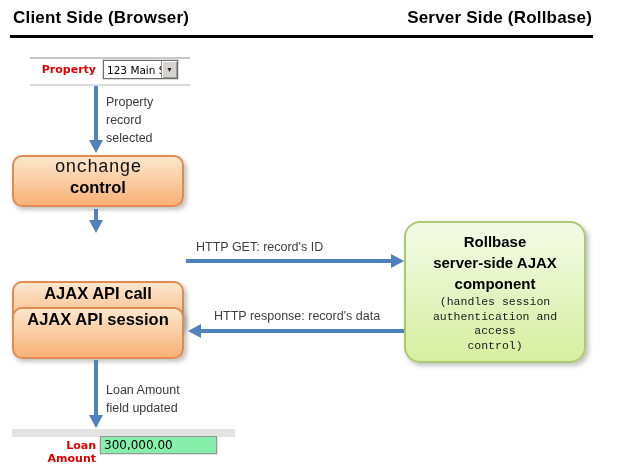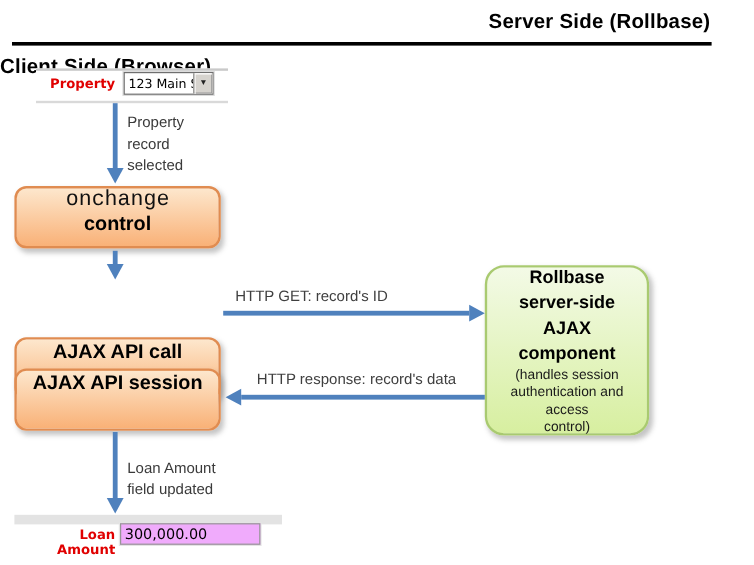--- a/index.html
+++ b/index.html
@@ -8,21 +8,21 @@
     --green-border:#a9ca70; --green-top:#f3fae6; --green-bottom:#d7efa0;
     --label-red:#e00000;
   }
   html,body{margin:0;padding:0;background:#fff;}
   .stage{
     position:relative;width:628px;height:471px;background:#fff;overflow:hidden;
     font-family:"Liberation Sans",sans-serif;color:#000;
   }
   
   .hdr{position:absolute;top:8px;font-size:17px;font-weight:600;color:#000;letter-spacing:.2px;}
-  .hdr-left{left:0;margin-top:38px;}
+  .hdr-left{left:13px;}
   .hdr-right{right:36px;}
   .hdr-rule{position:absolute;left:10px;top:35px;width:583px;height:3px;background:#000;}
   
   .form-strip-top{position:absolute;left:30px;top:57px;width:160px;height:25px;background:#fff;
     border-top:2px solid #c9c9c9;border-bottom:2px solid #d9d9d9;}
   .form-strip-bottom{position:absolute;left:12px;top:429px;width:223px;height:8px;background:#e3e3e3;}
   .form-label{position:absolute;font-family:"DejaVu Sans",sans-serif;font-size:11px;font-weight:bold;
     color:var(--label-red);text-align:right;}
   .prop-label{left:38px;top:63px;width:58px;}
   .loan-label{left:16px;top:439px;width:80px;}
@@ -30,38 +30,38 @@
   .dropdown{position:absolute;left:103px;top:60px;width:75px;height:19px;background:#fff;
     border:1px solid #6f6f6f;box-shadow:0 0 0 1px #dcdcdc;display:flex;align-items:center;box-sizing:border-box;cursor:default;}
   .dropdown-value{flex:1;font-family:"DejaVu Sans",sans-serif;font-size:10.5px;padding-left:3px;
     white-space:nowrap;overflow:hidden;color:#000;}
   .dropdown-btn{width:15px;height:100%;background:#d6d3ce;border-left:1px solid #8f8f8f;
     display:flex;align-items:center;justify-content:center;font-size:7px;color:#222;
     box-shadow:inset 1px 1px 0 #fff, inset -1px -1px 0 #9a9a9a;}
   
   .loan-input{position:absolute;left:100px;top:436px;width:117px;height:18px;box-sizing:border-box;
     border:1px solid #979797;box-shadow:0 0 0 1px #e4e4e4;font-family:"DejaVu Sans",sans-serif;
-    font-size:12px;padding:0 0 0 3px;color:#000;background:#f0abfc;}
+    font-size:12px;padding:0 0 0 3px;color:#000;background:#86efac;}
   
   .obox{position:absolute;left:12px;width:172px;border:2px solid var(--orange-border);border-radius:10px;
     background:linear-gradient(to bottom,var(--orange-top) 0%,var(--orange-bottom) 100%);
     box-shadow:2.5px 3px 4px rgba(110,110,110,.4);box-sizing:border-box;
     display:flex;flex-direction:column;align-items:center;justify-content:flex-start;}
   .obox-onchange{top:155px;height:52px;}
   .obox-call{top:233px;height:52px;margin-top:48px;}
   .obox-callback{top:307px;height:52px;}
   .obox .mono{font-family:"Liberation Mono","DejaVu Sans Mono",monospace;font-size:18px;color:#111;line-height:20px;}
   .obox .sans{font-size:16.5px;font-weight:bold;color:#000;line-height:20px;}
-  .gbox{position:absolute;left:404px;top:221px;width:137px;height:142px;box-sizing:border-box;
+  .gbox{position:absolute;left:404px;top:221px;width:182px;height:142px;box-sizing:border-box;
     border:2px solid var(--green-border);border-radius:16px;
     background:linear-gradient(to bottom,var(--green-top) 0%,var(--green-bottom) 100%);
     box-shadow:2.5px 3px 4px rgba(110,110,110,.4);
     display:flex;flex-direction:column;align-items:center;justify-content:center;text-align:center;padding:4px 8px;}
   .gbox-title{font-size:15px;font-weight:bold;line-height:21px;white-space:pre-line;color:#000;}
-  .gbox-sub{font-size:11.5px;line-height:14.5px;white-space:pre-line;color:#1a1a1a;margin-top:1px;}
+  .gbox-sub{font-size:11.5px;line-height:14.5px;white-space:pre-line;color:#1a1a1a;margin-top:1px;font-family:Liberation Mono, monospace;}
   
   .vline{position:absolute;width:4px;background:var(--arrow);}
   .hline{position:absolute;height:4px;background:var(--arrow);}
   .head-down{position:absolute;width:0;height:0;border-left:7px solid transparent;
     border-right:7px solid transparent;border-top:13px solid var(--arrow);}
   .head-right{position:absolute;width:0;height:0;border-top:7px solid transparent;
     border-bottom:7px solid transparent;border-left:13px solid var(--arrow);}
   .head-left{position:absolute;width:0;height:0;border-top:7px solid transparent;
     border-bottom:7px solid transparent;border-right:13px solid var(--arrow);}
   

